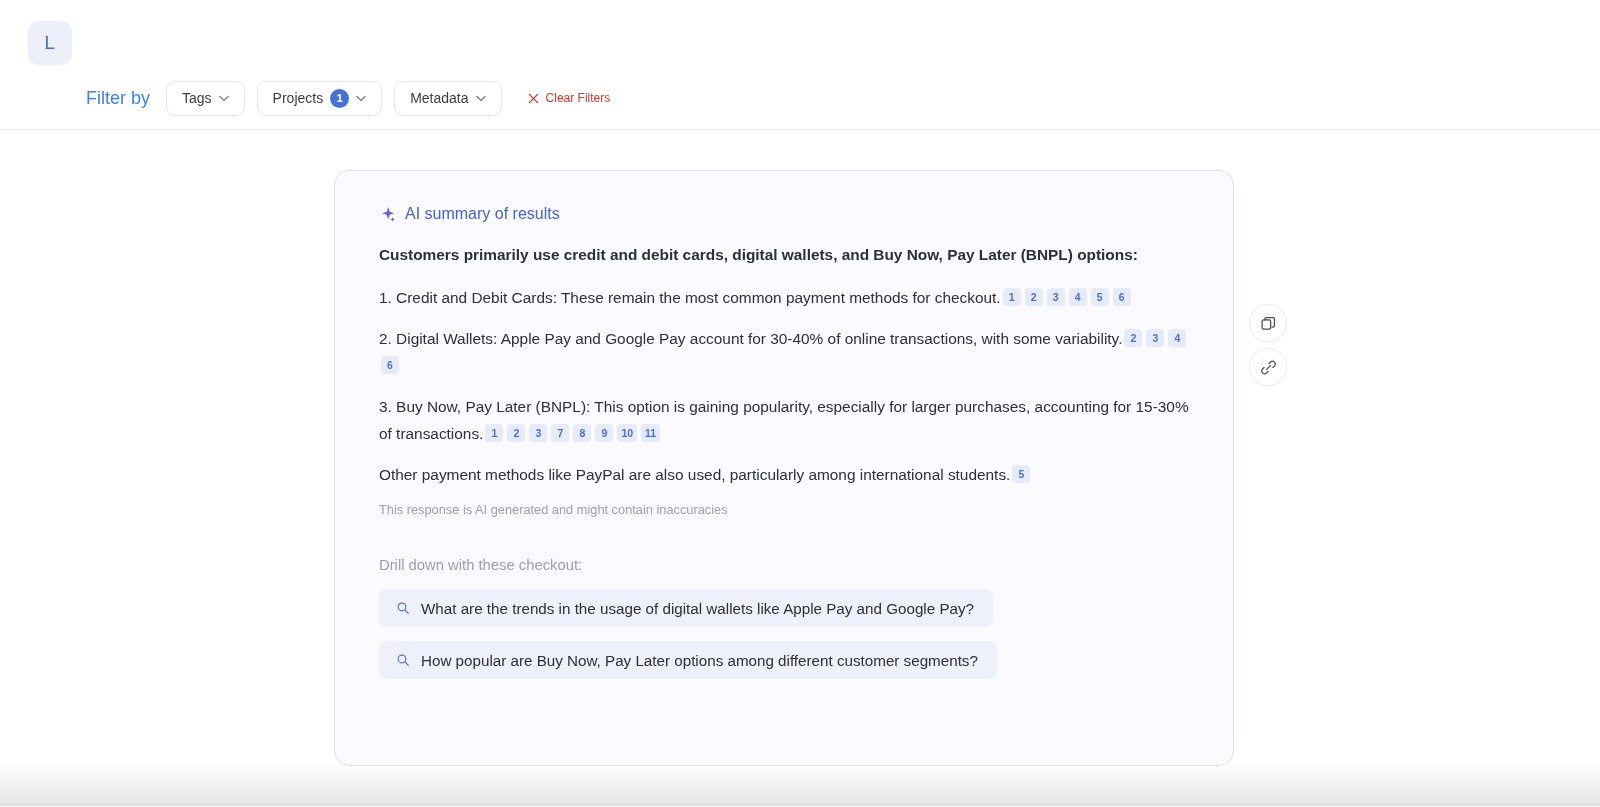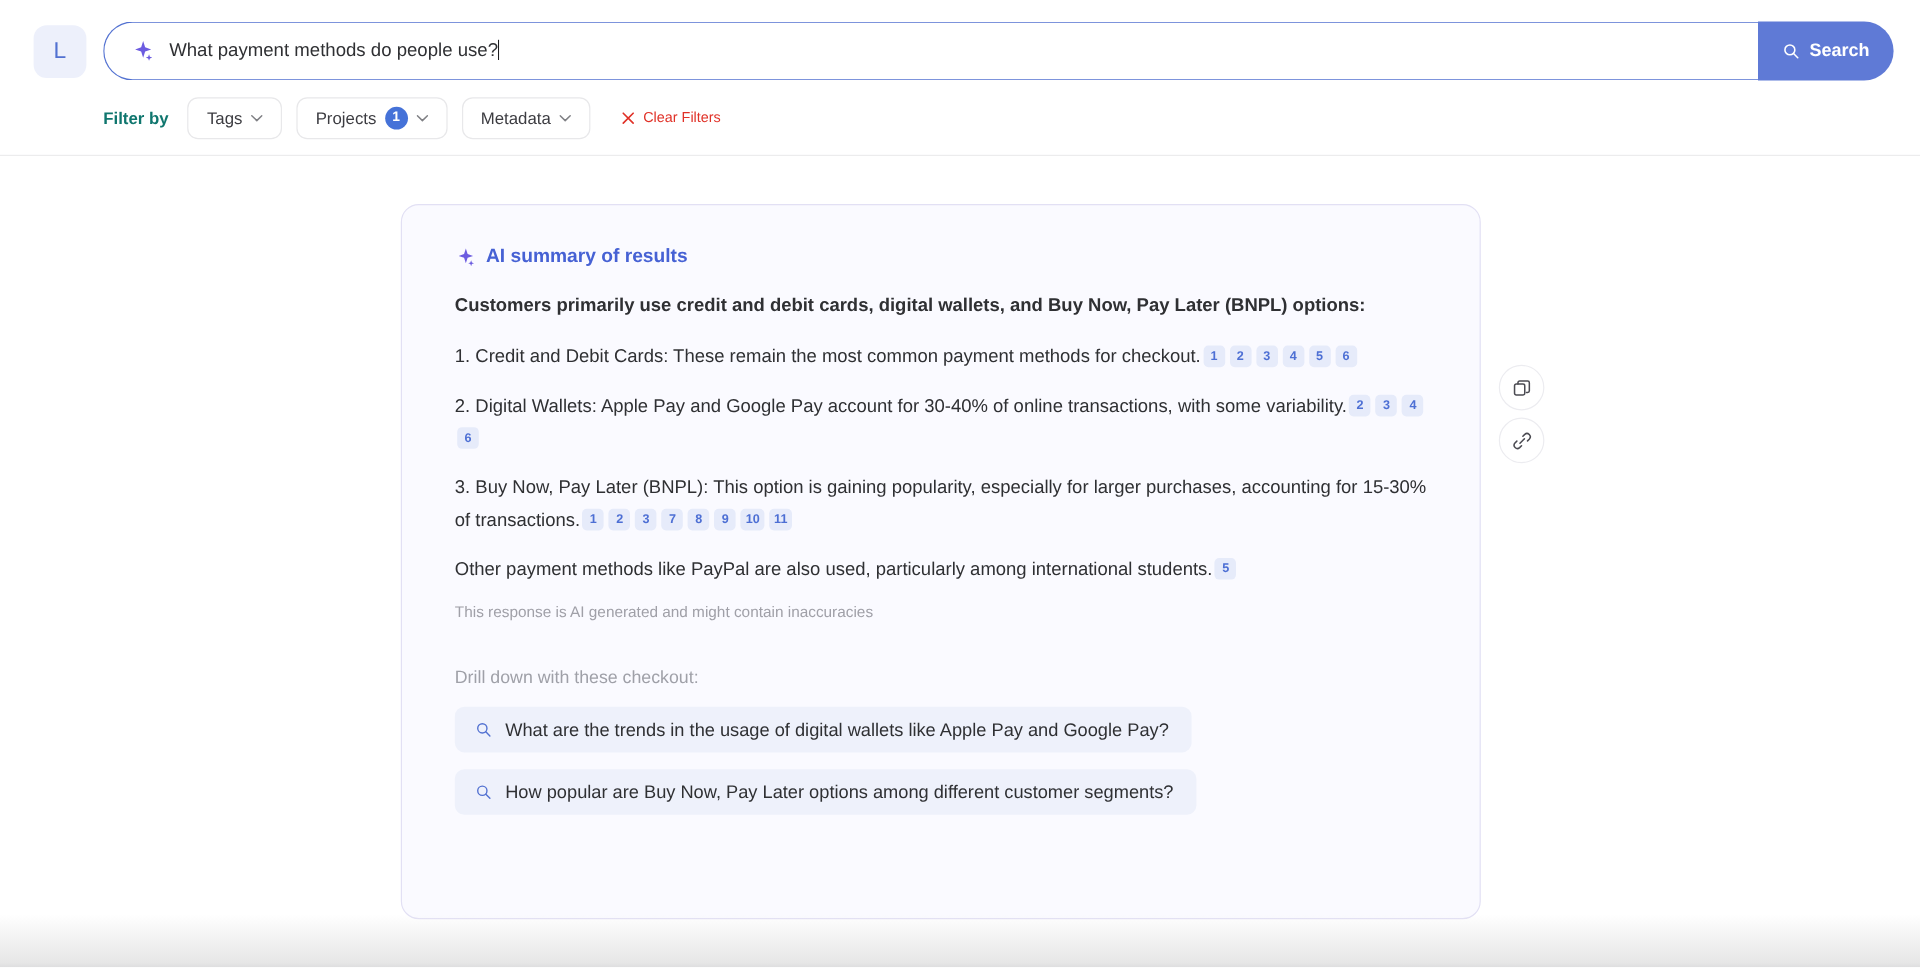--- a/index.html
+++ b/index.html
@@ -116,24 +116,23 @@
   
   .filterrow {
     display: flex;
     align-items: center;
     padding-left: 86px;
     gap: 12px;
     height: 50px;
   }
 
   .filter-label {
-    font-size: 14px;
-    color: #0f766e;
+    font-size: 18px;
+    color: #3b82f6;
     margin-right: 4px;
-    font-weight: bold;
   }
 
   .chip {
     display: inline-flex;
     align-items: center;
     gap: 7px;
     height: 35px;
     padding: 0 15px;
     border: 1px solid #e8e8ea;
     border-radius: 9px;
@@ -204,21 +203,21 @@
     border-radius: 15px;
     padding: 34px 44px 0 44px;
   }
 
   .ai-head {
     display: flex;
     align-items: flex-end;
     gap: 9px;
     color: #4661d4;
     font-size: 16px;
-    font-weight: 700;
+    font-weight: 400;
     margin-bottom: 18px;
   }
   .ai-head .sparkle-icon { margin-right: 0; width: 17px; height: 17px; }
 
   .para {
     font-size: 15.4px;
     line-height: 27px;
     color: #2f3033;
     margin-bottom: 14px;
   }
@@ -297,36 +296,20 @@
 </style>
 </head>
 <body>
 
 <div class="header">
 
   <div class="searchrow">
 
     <div class="logo-badge">L</div>
 
-    <div class="search-wrap">
-      <div class="search-field">
-        <svg class="sparkle-icon" viewBox="0 0 24 24">
-          <path d="M13 1.5 L15.1 8.1 L21.5 10.3 L15.1 12.5 L13 19 L10.9 12.5 L4.5 10.3 L10.9 8.1 Z" fill="#6c5ce0"></path>
-          <path d="M19.2 15.4 L20.1 18 L22.6 18.9 L20.1 19.8 L19.2 22.3 L18.3 19.8 L15.8 18.9 L18.3 18 Z" fill="#6c5ce0"></path>
-        </svg>
-        <span class="search-text" title="Ask a question">What payment methods do people use?</span>
-      </div>
-      <button class="search-button">
-        <svg class="mag-icon" viewBox="0 0 24 24">
-          <circle cx="10.5" cy="10.5" r="6.6" fill="none" stroke="#ffffff" stroke-width="2.1"></circle>
-          <line x1="15.4" y1="15.4" x2="21" y2="21" stroke="#ffffff" stroke-width="2.1" stroke-linecap="round"></line>
-        </svg>
-        <span>Search</span>
-      </button>
-    </div>
   </div>
 
   <div class="filterrow">
     <span class="filter-label">Filter by</span>
 
     <button class="chip">
       <span>Tags</span>
       <svg class="caret" viewBox="0 0 12 8">
         <path d="M1 1.6 L6 6.4 L11 1.6" fill="none" stroke="#55565c" stroke-width="1.5" stroke-linecap="round" stroke-linejoin="round"></path>
       </svg>

